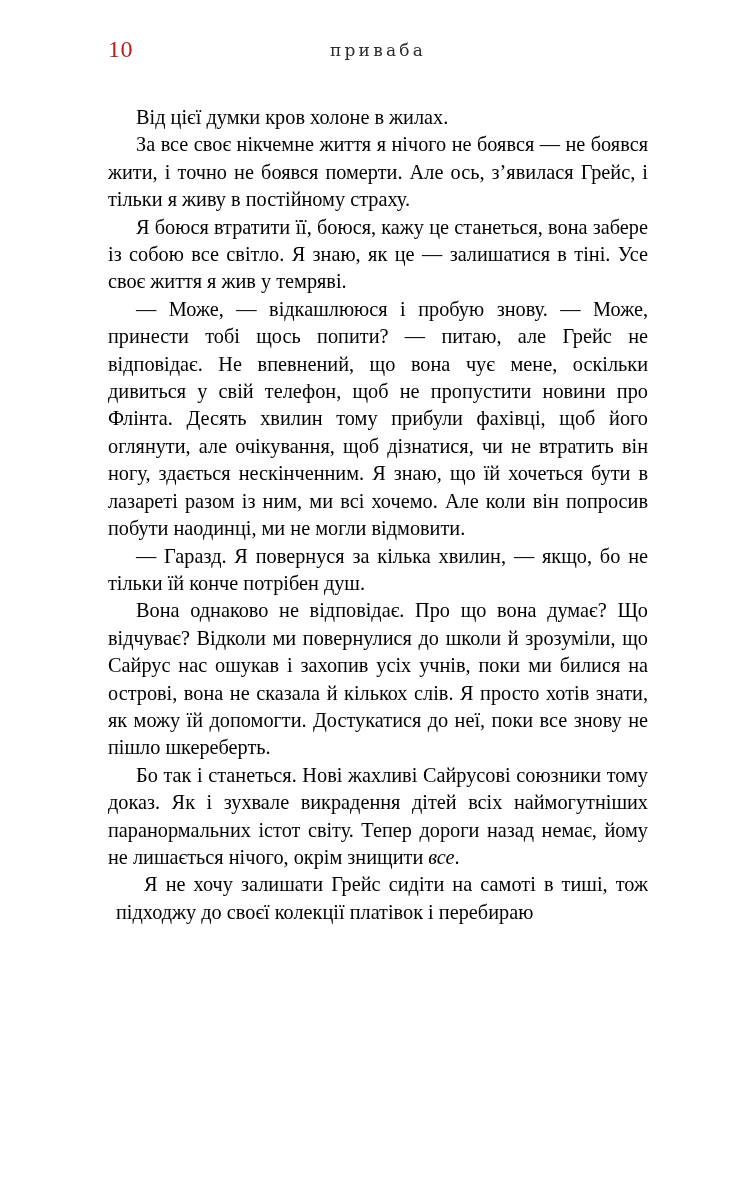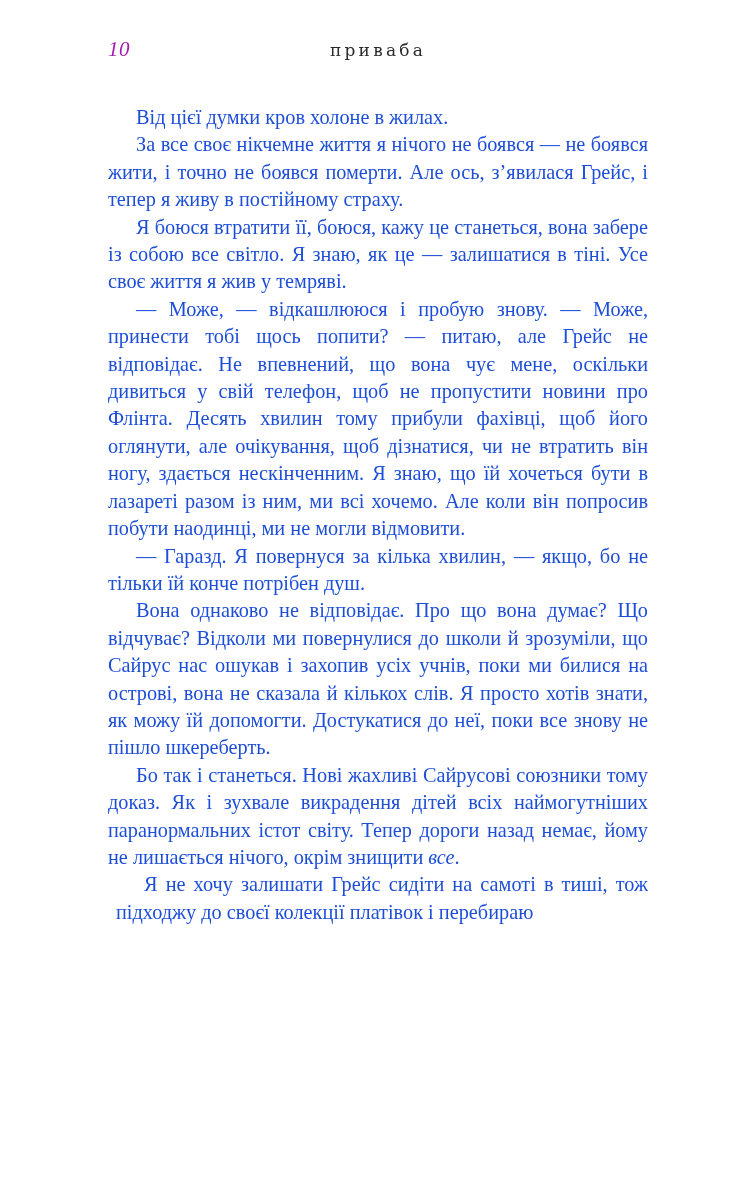--- a/index.html
+++ b/index.html
@@ -29,25 +29,24 @@
     top: 36px;
     left: 108px;
     width: 540px;
     height: 30px;
   }
   .folio {
     position: absolute;
     left: 0;
     top: 0;
     font-family: "Liberation Serif", "DejaVu Serif", serif;
-    font-size: 21px;
+    font-size: 24px;
     line-height: 26px;
-    color: #a21caf;
+    color: #b91c1c;
     letter-spacing: 0.5px;
-    font-style: italic;
   }
   .head-title {
     position: absolute;
     left: 0;
     right: 0;
     top: 1px;
     text-align: center;
     font-family: "DejaVu Serif", "Liberation Serif", serif;
     font-size: 17px;
     line-height: 26px;
@@ -66,21 +65,21 @@
   }
   p.para {
     margin: 0;
     text-indent: 28px;
     text-align: justify;
     text-justify: inter-word;
     font-size: 20.3px;
     line-height: 27.4px;
     hyphens: manual;
     word-spacing: 0px;
-    color: #1d4ed8;
+    color: #000000;
   }
   p.para:last-child {
     text-align: justify;
     margin-left: 8px;
   }
   em.ital {
     font-style: italic;
     margin-top: 29px;
   }
 </style>
@@ -89,21 +88,21 @@
 
 <div class="page">
 
   <div class="running-head">
     <span class="folio">10</span>
     <div class="head-title">приваба</div>
   </div>
 
   <div class="textblock">
     <p class="para">Від цієї думки кров холоне в жилах.</p>
-    <p class="para">За все своє нікчемне життя я нічого не боявся — не боявся жити, і точно не боявся померти. Але ось, з’явилася Грейс, і тепер я живу в постійному страху.</p>
+    <p class="para">За все своє нікчемне життя я нічого не боявся — не боявся жити, і точно не боявся померти. Але ось, з’явилася Грейс, і тільки я живу в постійному страху.</p>
     <p class="para">Я боюся втратити її, боюся, кажу це станеться, вона забере із собою все світло. Я знаю, як це — залишатися в тіні. Усе своє життя я жив у темряві.</p>
     <p class="para">— Може, — відкашлююся і пробую знову. — Може, принести тобі щось попити? — питаю, але Грейс не відповідає. Не впевнений, що вона чує мене, оскільки дивиться у свій телефон, щоб не пропустити новини про Флінта. Десять хвилин тому прибули фахівці, щоб його оглянути, але очікування, щоб дізнатися, чи не втратить він ногу, здається нескінченним. Я знаю, що їй хочеться бути в лазареті разом із ним, ми всі хочемо. Але коли він попросив побути наодинці, ми не могли відмовити.</p>
     <p class="para">— Гаразд. Я повернуся за кілька хвилин, — якщо, бо не тільки їй конче потрібен душ.</p>
     <p class="para">Вона однаково не відповідає. Про що вона думає? Що відчуває? Відколи ми повернулися до школи й зрозуміли, що Сайрус нас ошукав і захопив усіх учнів, поки ми билися на острові, вона не сказала й кількох слів. Я просто хотів знати, як можу їй допомогти. Достукатися до неї, поки все знову не пішло шкереберть.</p>
     <p class="para"><span>Бо так і станеться. Нові жахливі Сайрусові союзники тому доказ. Як і зухвале викрадення дітей всіх наймогутніших паранормальних істот світу. Тепер дороги назад немає, йому не лишається нічого, окрім знищити </span><em class="ital">все</em><span>.</span></p>
     <p class="para">Я не хочу залишати Грейс сидіти на самоті в тиші, тож підходжу до своєї колекції платівок і перебираю</p>
   </div>
 
 </div>
 

